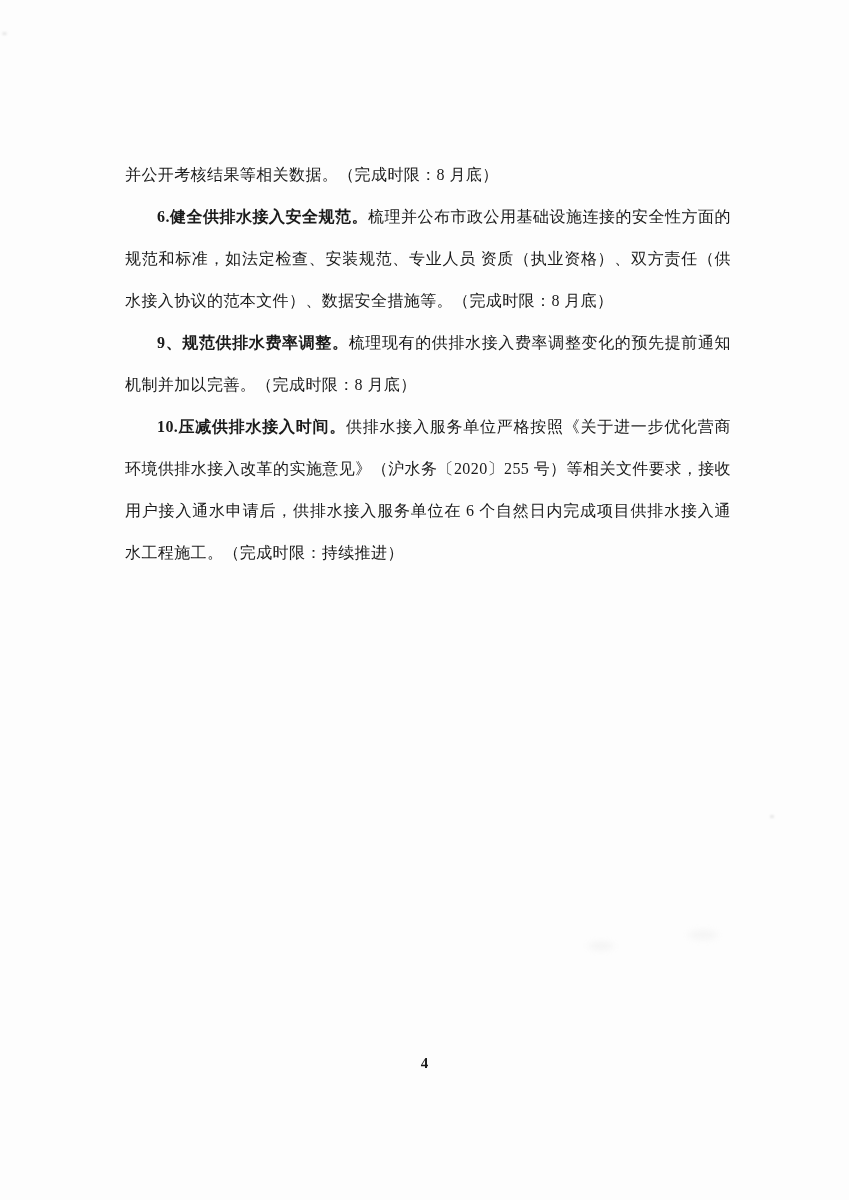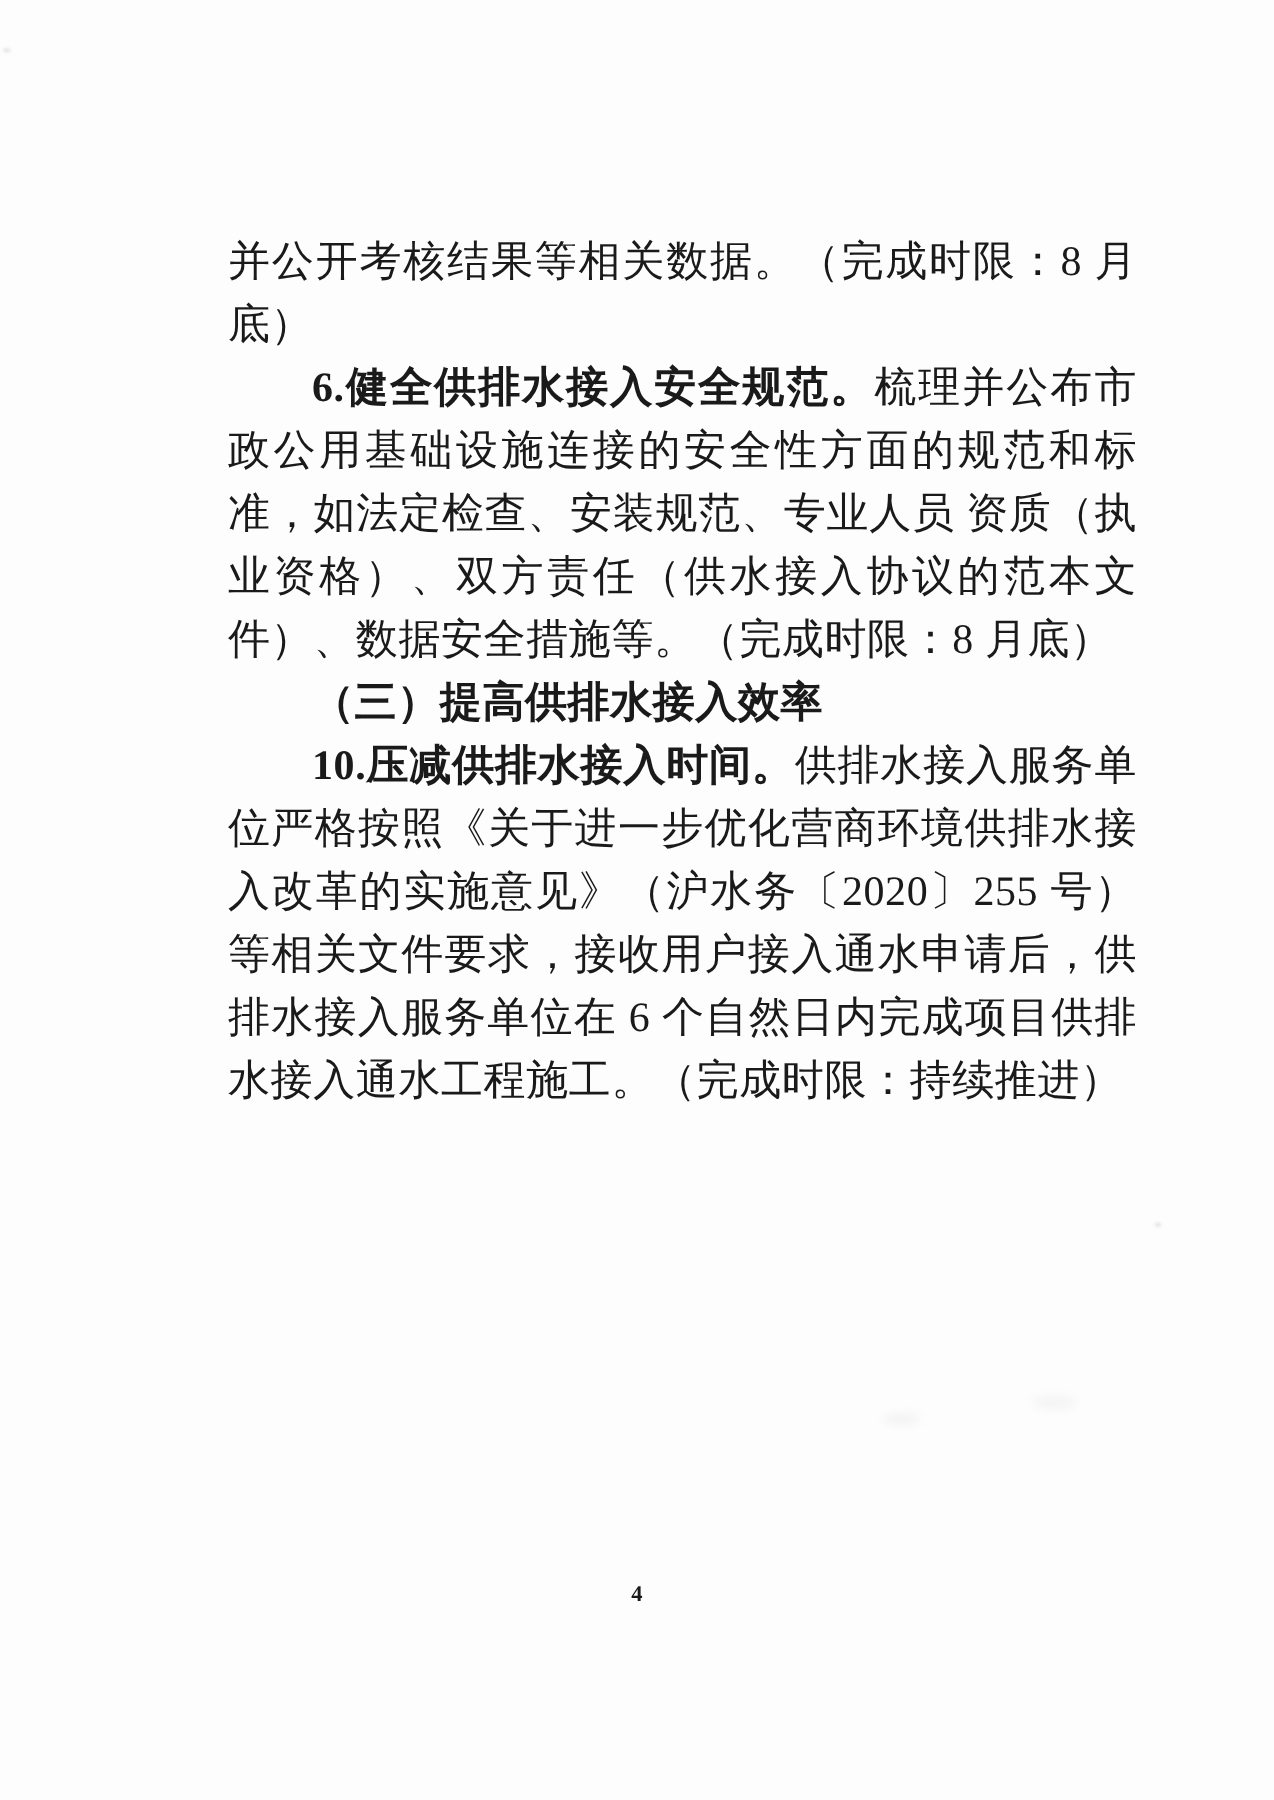--- a/index.html
+++ b/index.html
@@ -15,26 +15,25 @@
     background: #fdfdfd;
     overflow: hidden;
     font-family: "Liberation Serif", "DejaVu Serif", serif;
     color: #1a1a1a;
   }
   .text-block {
     position: absolute;
     left: 125px;
     top: 154px;
     width: 606px;
-    font-size: 28px;
+    font-size: 16px;
     line-height: 42px;
     letter-spacing: 0.4px;
     text-align: justify;
     text-justify: inter-ideograph;
-    margin-left: 27px;
   }
   .para {
     margin: 0;
     padding: 0;
   }
   .para.indent {
     text-indent: 2em;
   }
   .run {
     font-weight: 400;
@@ -70,18 +69,18 @@
 
 <div class="sheet">
   <div class="speck s1"></div>
   <div class="speck s2"></div>
   <div class="speck s3"></div>
   <div class="speck s4"></div>
 
   <div class="text-block">
       <p class="para"><span class="run">并公开考核结果等相关数据。（完成时限：8 月底）</span></p>
       <p class="para indent"><span class="run bold">6.健全供排水接入安全规范。</span><span class="run">梳理并公布市政公用基础设施连接的安全性方面的规范和标准，如法定检查、安装规范、专业人员 资质（执业资格）、双方责任（供水接入协议的范本文件）、数据安全措施等。（完成时限：8 月底）</span></p>
-      <p class="para indent"><span class="run bold">（三）提高供排水接入效率</span></p>
+      <p class="para indent"><span class="run bold">9、规范供排水费率调整。</span><span class="run">梳理现有的供排水接入费率调整变化的预先提前通知机制并加以完善。（完成时限：8 月底）</span></p>
       <p class="para indent"><span class="run bold">10.压减供排水接入时间。</span><span class="run">供排水接入服务单位严格按照《关于进一步优化营商环境供排水接入改革的实施意见》（沪水务〔2020〕255 号）等相关文件要求，接收用户接入通水申请后，供排水接入服务单位在 6 个自然日内完成项目供排水接入通水工程施工。（完成时限：持续推进）</span></p>
     </div>
 
   <div class="page-number">4</div>
 </div>
 
 </body></html>

